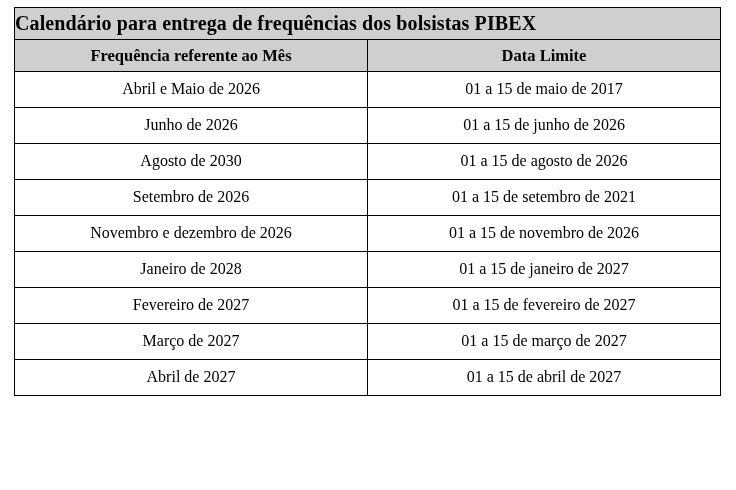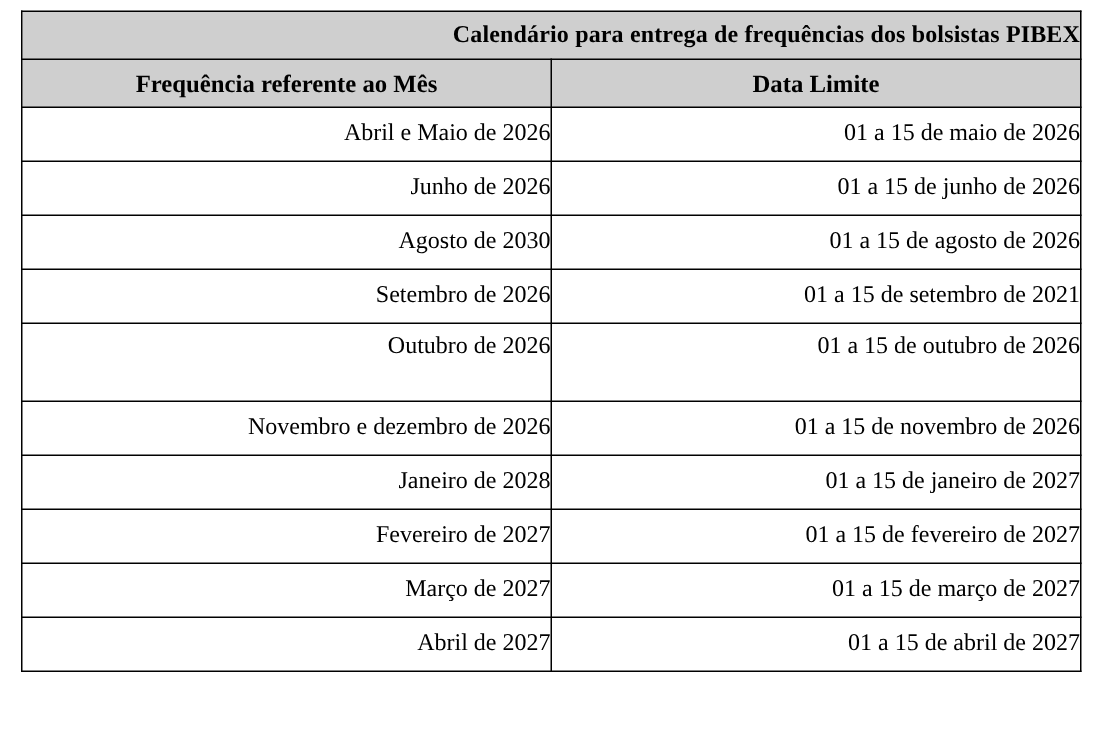--- a/index.html
+++ b/index.html
@@ -30,39 +30,39 @@
     background: #ffffff;
   }
   table.cal td, table.cal th {
     border: 1px solid #000000;
     padding: 0;
     vertical-align: middle;
     box-sizing: border-box;
   }
   .title-cell {
     background: #cfcfcf;
-    text-align: right;
+    text-align: left;
     font-weight: bold;
-    font-size: 16px;
+    font-size: 20px;
     height: 32px;
     letter-spacing: 0.1px;
   }
   .subhead-cell {
     background: #cfcfcf;
     text-align: center;
     font-weight: bold;
     font-size: 16.5px;
     height: 32px;
   }
   .body-row td {
     height: 36px;
     font-size: 16px;
     padding-left: 8px;
     padding-right: 6px;
-    text-align: right;
+    text-align: center;
     line-height: 1.15;
   }
   .body-row.tall td {
     height: 52px;
     vertical-align: top;
     padding-top: 6px;
   }
   .col-a { width: 340px; }
   .col-b { width: 367px; }
 </style>
@@ -76,37 +76,33 @@
         <th class="title-cell" colspan="2">Calendário para entrega de frequências dos bolsistas PIBEX</th>
       </tr>
       <tr>
         <th class="subhead-cell col-a">Frequência referente ao Mês</th>
         <th class="subhead-cell col-b">Data Limite</th>
       </tr>
     </thead>
     <tbody>
       <tr class="body-row">
         <td class="col-a">Abril e Maio de 2026</td>
-        <td class="col-b">01 a 15 de maio de 2026</td>
+        <td class="col-b">01 a 15 de maio de 2017</td>
       </tr>
       <tr class="body-row">
         <td class="col-a">Junho de 2026</td>
         <td class="col-b">01 a 15 de junho de 2026</td>
       </tr>
       <tr class="body-row">
         <td class="col-a">Agosto de 2030</td>
         <td class="col-b">01 a 15 de agosto de 2026</td>
       </tr>
       <tr class="body-row">
         <td class="col-a">Setembro de 2026</td>
         <td class="col-b">01 a 15 de setembro de 2021</td>
-      </tr>
-      <tr class="body-row tall">
-        <td class="col-a">Outubro de 2026</td>
-        <td class="col-b">01 a 15 de outubro de 2026</td>
       </tr>
       <tr class="body-row">
         <td class="col-a">Novembro e dezembro de 2026</td>
         <td class="col-b">01 a 15 de novembro de 2026</td>
       </tr>
       <tr class="body-row">
         <td class="col-a">Janeiro de 2028</td>
         <td class="col-b">01 a 15 de janeiro de 2027</td>
       </tr>
       <tr class="body-row">

